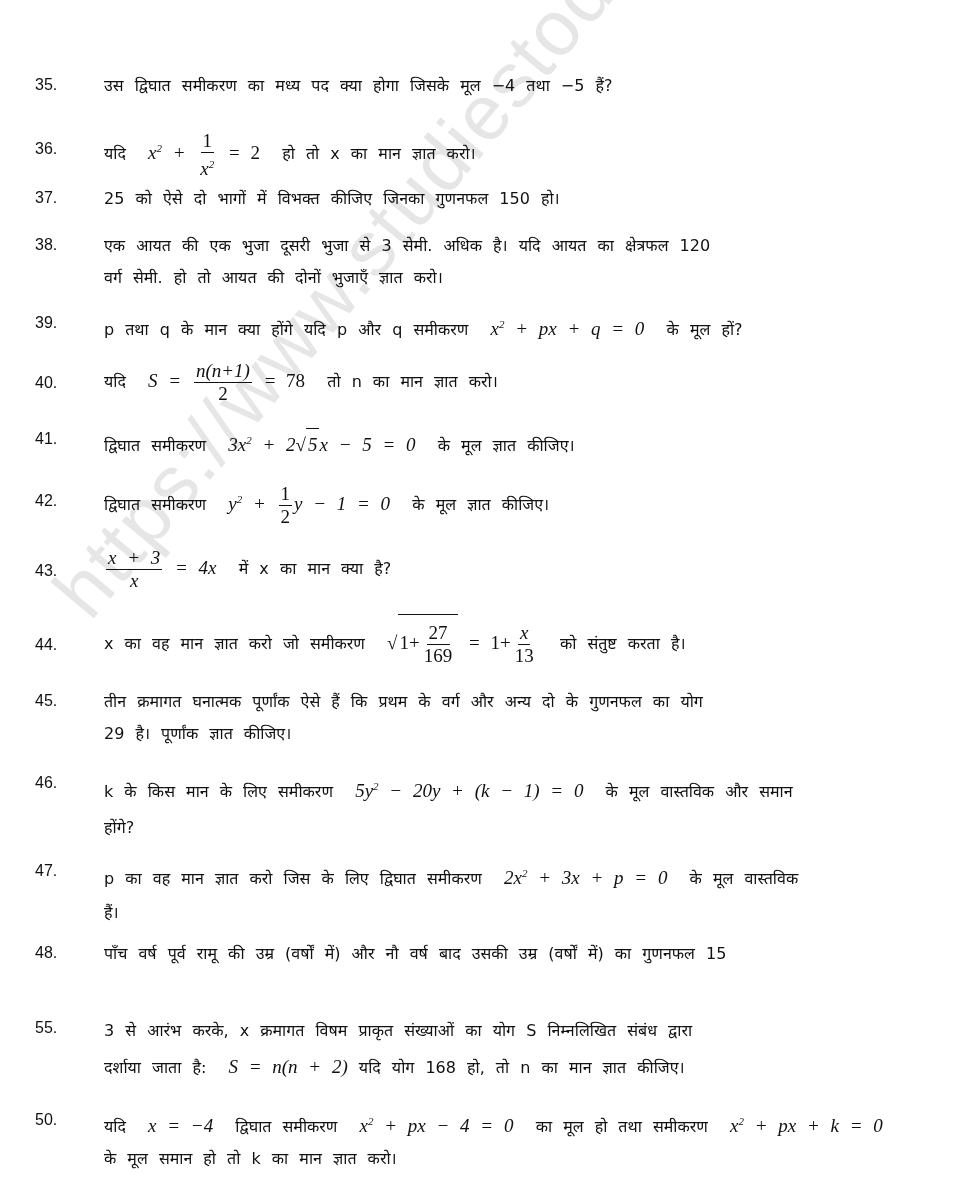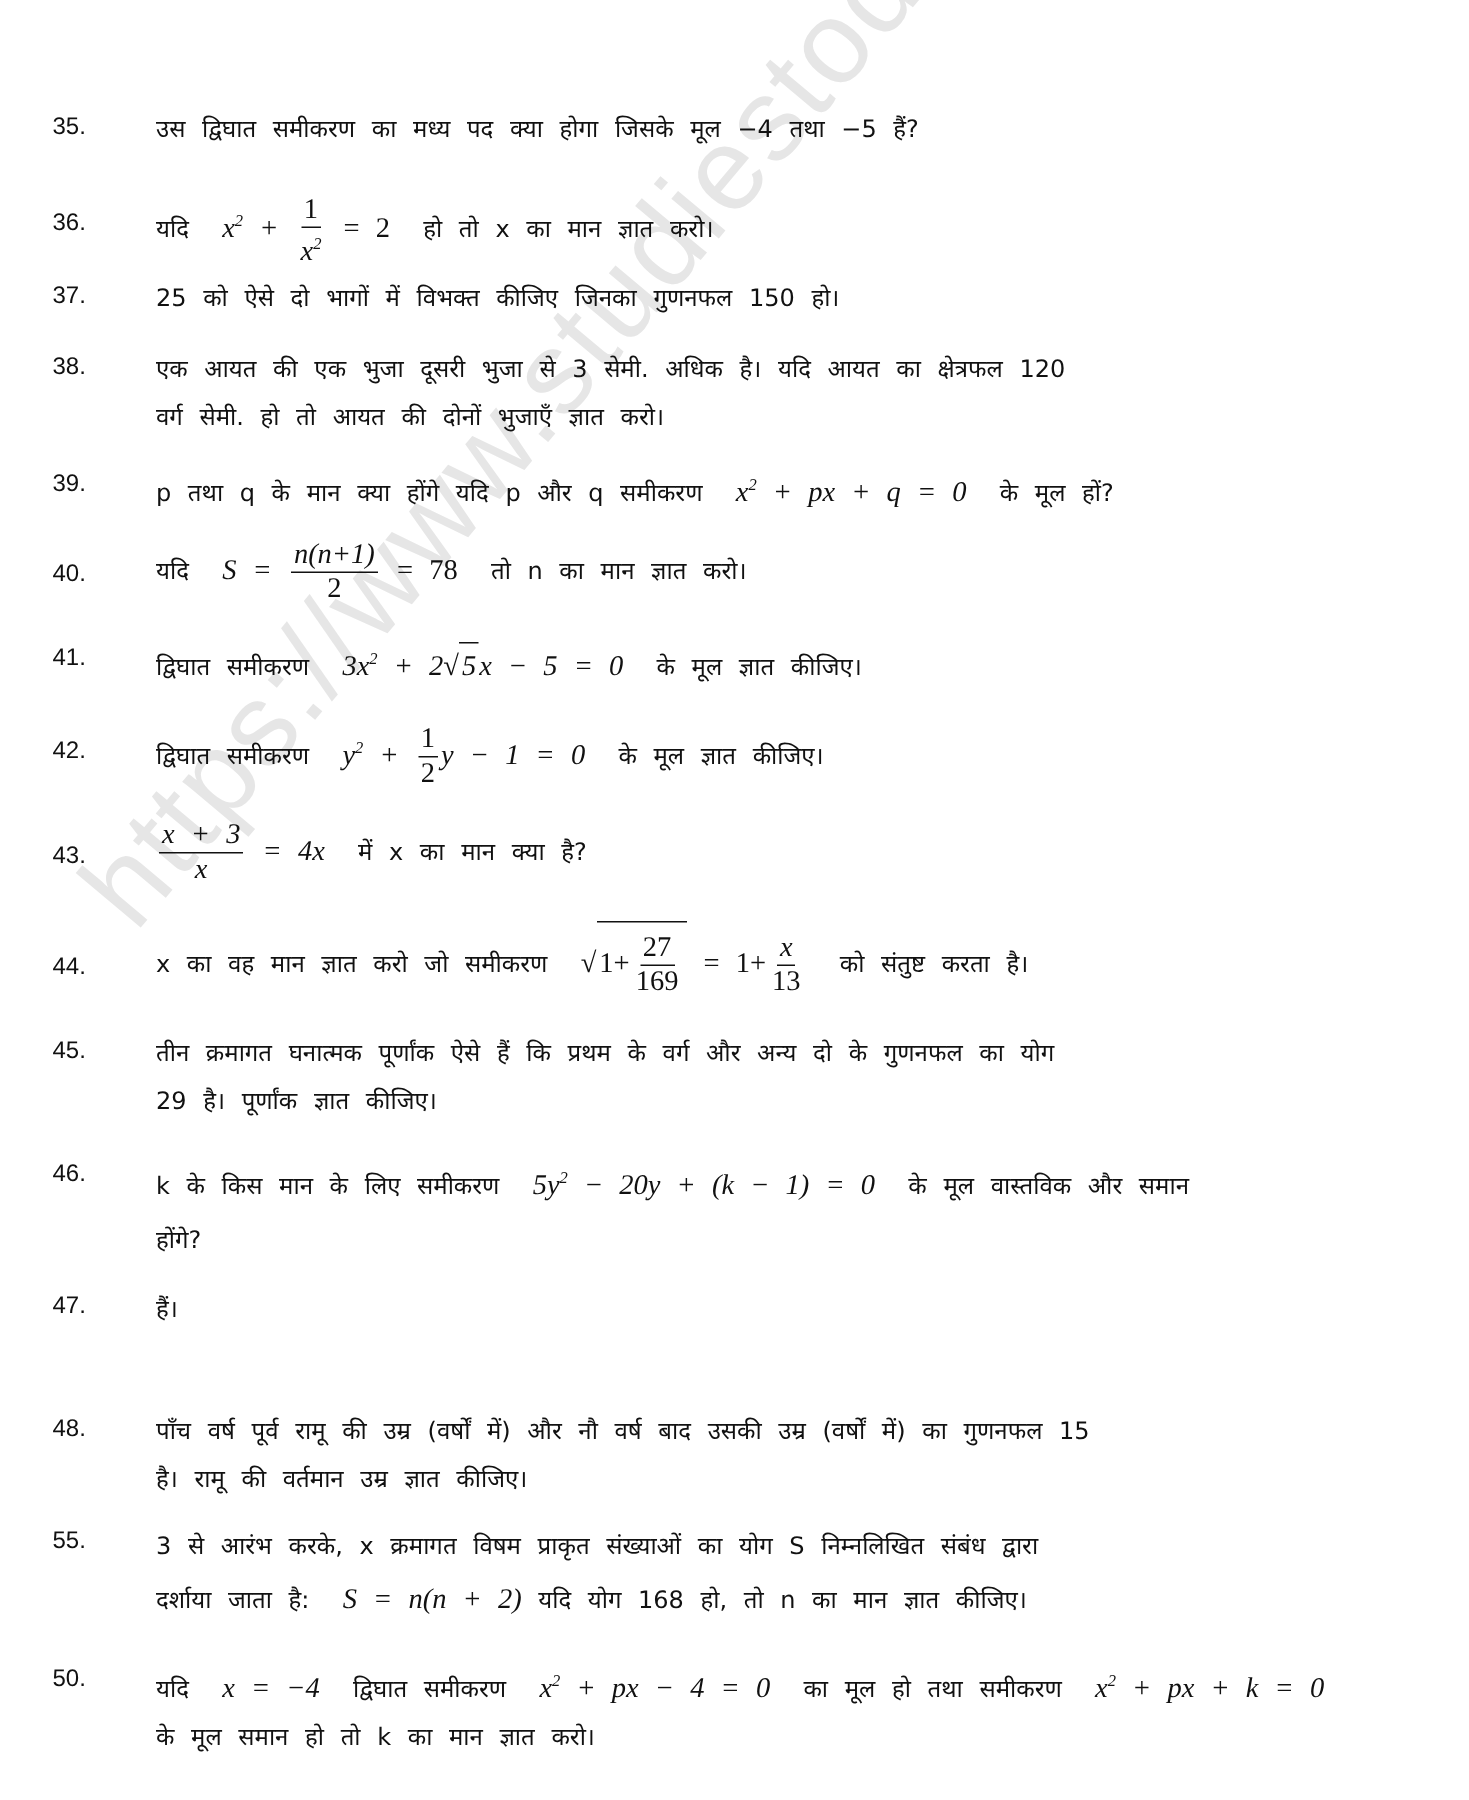--- a/index.html
+++ b/index.html
@@ -144,29 +144,33 @@
       <span class="m">5y<sup>2</sup> − 20y + (k − 1) = 0</span>&nbsp;
       <span>के मूल वास्तविक और समान</span>
     </div>
     <div>होंगे?</div>
   </div>
 </div>
 
 <div class="q" style="top:856px">
   <span class="num" style="top:6px">47.</span>
   <div class="text" style="line-height:34px">
+    <div>
+      <span>p का वह मान ज्ञात करो जिस के लिए द्विघात समीकरण</span>&nbsp;
+      <span class="m">2x<sup>2</sup> + 3x + p = 0</span>&nbsp;
+      <span>के मूल वास्तविक</span>
+    </div>
     <div>हैं।</div>
   </div>
 </div>
 
 <div class="q" style="top:938px">
   <span class="num" style="top:6px">48.</span>
   <div class="text">
     <div>पाँच वर्ष पूर्व रामू की उम्र (वर्षों में) और नौ वर्ष बाद उसकी उम्र (वर्षों में) का गुणनफल 15</div>
-    <div>है। रामू की वर्तमान उम्र ज्ञात कीजिए।</div>
   </div>
 </div>
 
 <div class="q" style="top:1013px">
   <span class="num" style="top:6px">55.</span>
   <div class="text" style="line-height:36px">
     <div>3 से आरंभ करके, x क्रमागत विषम प्राकृत संख्याओं का योग S निम्नलिखित संबंध द्वारा</div>
     <div>
       <span>दर्शाया जाता है:</span>&nbsp;
       <span class="m">S = n(n + 2)</span>

